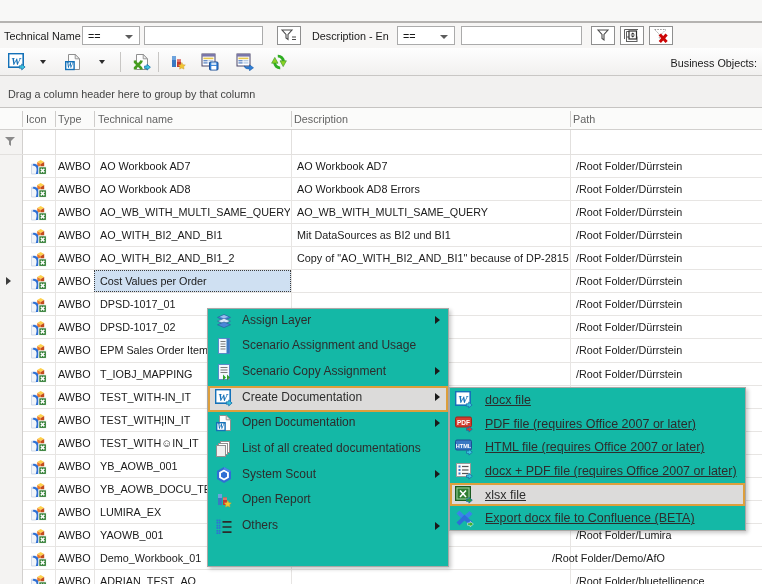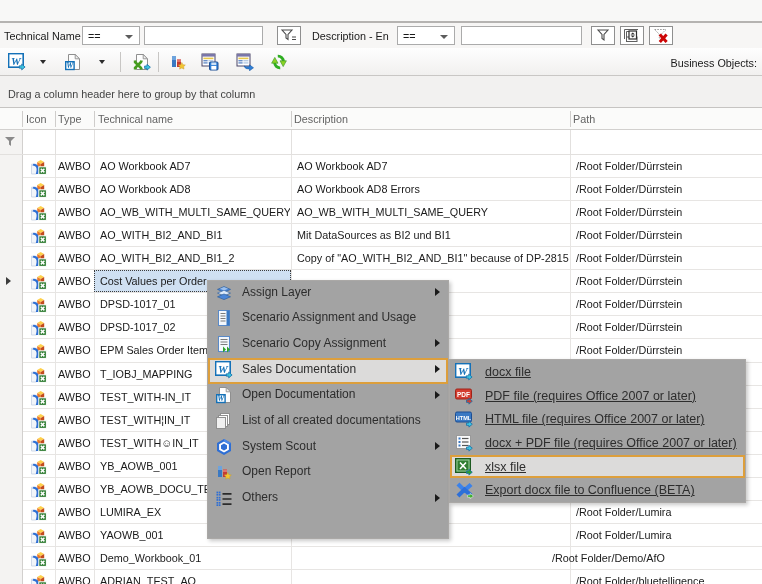--- a/index.html
+++ b/index.html
@@ -27,21 +27,21 @@
 #filterrow { left:0; top:130px; width:762px; height:24.9px; background:#fff; border-bottom:1px solid #e2e0de; }
 #filterrow .v { position:absolute; top:0; width:1px; height:24px; background:#e2e0de; }
 #filterrow .ind { position:absolute; left:0; top:0; width:23px; height:23.9px; background:#f4f3f2; border-right:1px solid #d2d0ce; }
 #rows { left:0; top:154.9px; width:762px; height:429.1px; background:#fff; overflow:hidden; }
 .row { position:absolute; left:0; width:762px; height:23.07px; background:#fff; border-bottom:1px solid #e7e5e3; }
 .row .ind { position:absolute; left:0; top:0; width:23px; height:23.07px; background:#f4f3f2; border-right:1px solid #d2d0ce; }
 .row .v { position:absolute; top:0; width:1px; height:23.07px; background:#e7e5e3; }
 .cell { position:absolute; top:5px; font-size:10.8px; color:#1a1a1a; white-space:nowrap; overflow:hidden; }
 .row svg.rowicon { position:absolute; left:29px; top:3px; }
 .selcell { position:absolute; left:94px; top:0; width:197px; height:22px; background:#cfe0f2; border:1px dotted #3c3c3c; }
-.menu { position:absolute; background:#a3a3a3; border:1px solid #aaa8a6; box-shadow:2px 2px 4px rgba(0,0,0,0.22); }
+.menu { position:absolute; background:#14b8a6; border:1px solid #aaa8a6; box-shadow:2px 2px 4px rgba(0,0,0,0.22);margin-top:28px; }
 .mi { position:relative; height:25.7px; }
 .mi .txt { position:absolute; left:34px; top:3.5px; font-size:12px; color:#2d2d2d; white-space:nowrap; }
 .mi svg { position:absolute; left:7px; top:2.5px; }
 .mi .arr { position:absolute; right:8px; top:7px; width:0; height:0; border-top:4.5px solid transparent; border-bottom:4.5px solid transparent; border-left:5px solid #1a1a1a; }
 .mi.hl { background:#dcdbda; outline:2px solid #dd9f3c; outline-offset:-2px; }
 .smi { position:relative; height:23.7px; }
 .smi .txt { position:absolute; left:35px; top:5px; font-size:12.5px; color:#2d2d2d; white-space:nowrap;text-decoration:underline; }
 .smi svg { position:absolute; left:5px; top:3px; }
 .smi.hl { background:#dcdbda; outline:2px solid #dd9f3c; outline-offset:-2px; }
 </style>
@@ -566,21 +566,21 @@
       </svg>
       <span class="txt">Scenario Copy Assignment</span>
       <span class="arr"></span>
     </div>
 <div class="mi hl">
       <svg width="19" height="18" viewBox="0 0 19 18">
         <rect x="0.6" y="0.6" width="14.6" height="13.6" fill="#fff" stroke="#1471b8" stroke-width="1.6"></rect>
         <text x="7.9" y="12.2" font-family="Liberation Serif" font-style="italic" font-weight="bold" font-size="11" fill="#1471b8" text-anchor="middle">W</text>
         <path d="M11.3 12.8 h2.4 v-1.7 l3.4 2.9 -3.4 2.9 v-1.7 h-2.4 z" fill="#3cc6e0" stroke="#1a6fa8" stroke-width="0.8"></path>
       </svg>
-      <span class="txt">Sales Documentation</span>
+      <span class="txt">Create Documentation</span>
       <span class="arr"></span>
     </div>
 <div class="mi">
       <svg width="18" height="18" viewBox="0 0 18 18">
         <path d="M4.5 1.5 H11.2 L15.5 5.8 V16.5 H4.5 Z" fill="#fdfdfd" stroke="#8f8f8f"></path>
         <path d="M11.2 1.5 L15.5 5.8 H11.2 Z" fill="#f0f0f0" stroke="#8f8f8f" stroke-width="0.9"></path>
         <rect x="1.7" y="8.7" width="8.4" height="7.8" fill="#fff" stroke="#1471b8" stroke-width="1.4"></rect>
         <text x="5.9" y="15.3" font-family="Liberation Serif" font-style="italic" font-weight="bold" font-size="8" fill="#1471b8" text-anchor="middle">W</text>
       </svg>
       <span class="txt">Open Documentation</span>

